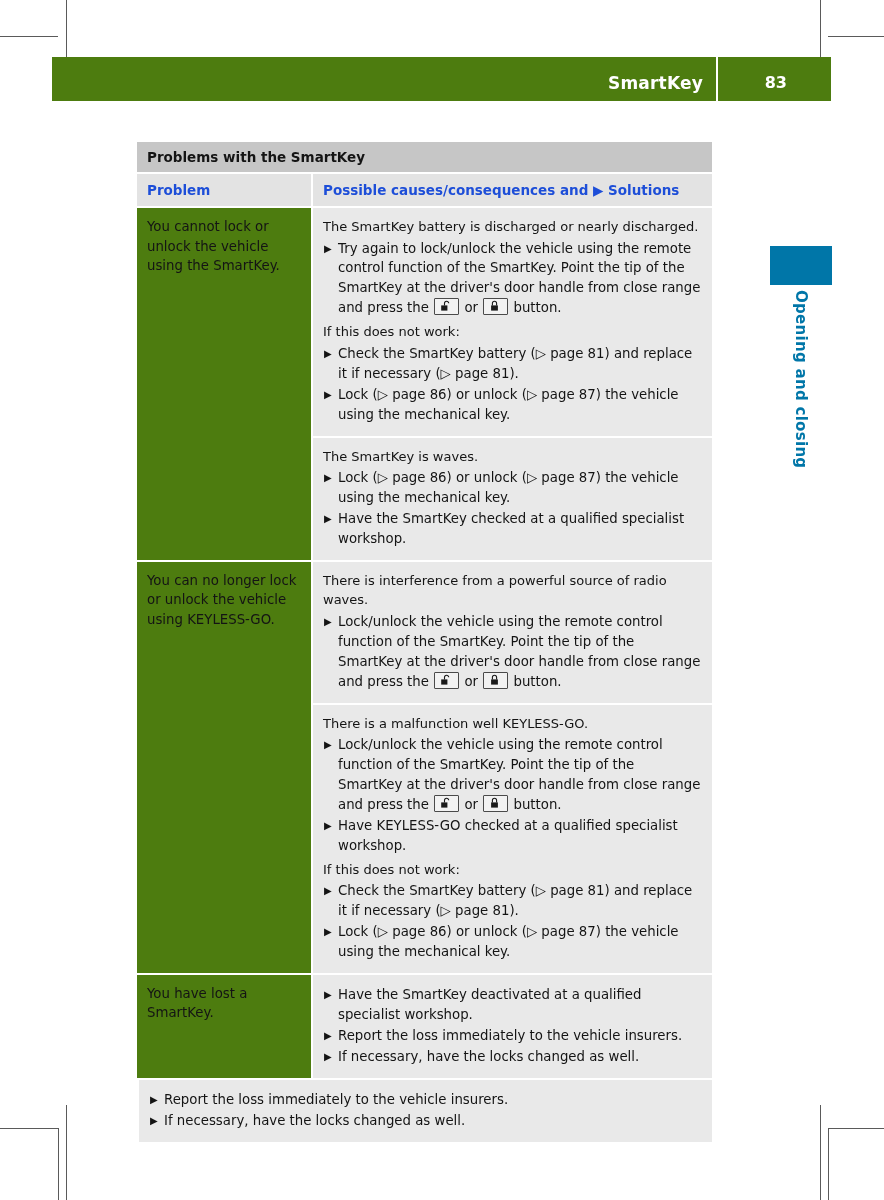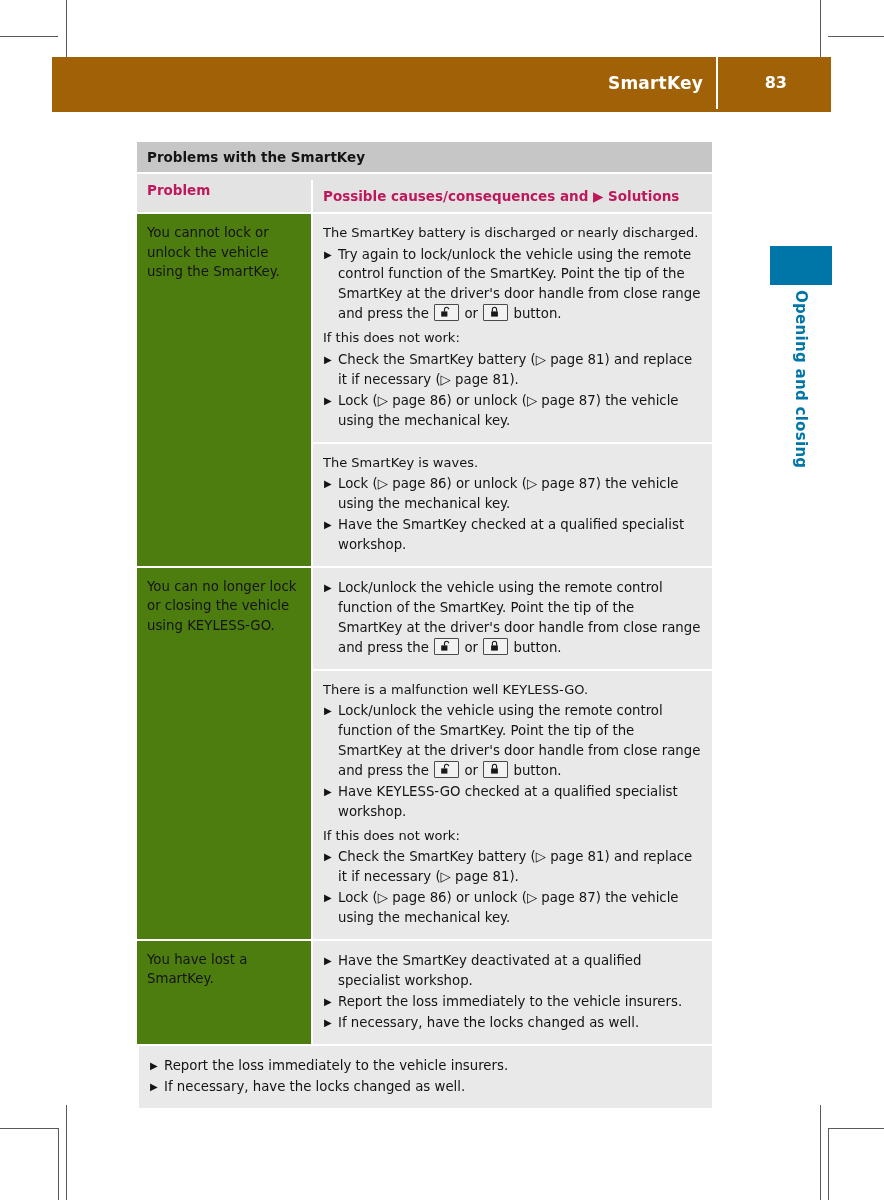--- a/index.html
+++ b/index.html
@@ -23,22 +23,22 @@
   }
   .trim.v { width: 1px; }
   .trim.h { height: 1px; }
 
   
   .header-bar {
     position: absolute;
     left: 52px;
     top: 57px;
     width: 779px;
-    height: 55px;
-    background: #a16207;
+    height: 44px;
+    background: #4d7c0f;
   }
   .header-title {
     position: absolute;
     right: 128px;
     top: 0;
     height: 52px;
     line-height: 52px;
     font-size: 17px;
     font-weight: bold;
     color: #ffffff;
@@ -98,34 +98,33 @@
     font-size: 13.5px;
     font-weight: bold;
     padding: 7px 0 7px 10px;
     color: #141414;
   }
   .table-head {
     background: #e3e3e3;
     display: flex;
     font-size: 13.5px;
     font-weight: bold;
-    color: #be185d;
+    color: #1d4ed8;
     border-top: 2px solid #ffffff;
   }
   .th-problem {
     width: 174px;
     padding: 8px 0 8px 10px;
     box-sizing: border-box;
   }
   .th-solutions {
     flex: 1;
     padding: 8px 0 8px 10px;
     box-sizing: border-box;
     border-left: 2px solid #ffffff;
-    margin-top: 6px;
   }
 
   .row {
     display: flex;
     border-top: 2px solid #ffffff;
   }
   .cell-problem {
     width: 174px;
     background: #4d7c0f;
     box-sizing: border-box;
@@ -237,23 +236,24 @@
             <div class="bullet"><span class="tri">▶</span>Lock <span class="pageref">(▷ page 86)</span> or unlock <span class="pageref">(▷ page 87)</span> the vehicle using the mechanical key.</div>
           </div>
           <div class="sub-block">
             <div class="para">The SmartKey is waves.</div>
             <div class="bullet"><span class="tri">▶</span>Lock <span class="pageref">(▷ page 86)</span> or unlock <span class="pageref">(▷ page 87)</span> the vehicle using the mechanical key.</div>
             <div class="bullet"><span class="tri">▶</span>Have the SmartKey checked at a qualified specialist workshop.</div>
           </div>
         </div>
       </div>
       <div class="row">
-        <div class="cell-problem">You can no longer lock or closing the vehicle using KEYLESS-GO.</div>
-        <div class="cell-solutions">
-          <div class="sub-block">
+        <div class="cell-problem">You can no longer lock or unlock the vehicle using KEYLESS-GO.</div>
+        <div class="cell-solutions">
+          <div class="sub-block">
+            <div class="para">There is interference from a powerful source of radio waves.</div>
             <div class="bullet"><span class="tri">▶</span>Lock/unlock the vehicle using the remote control function of the SmartKey. Point the tip of the SmartKey at the driver's door handle from close range and press the <span class="keybtn"><svg width="13" height="12" viewBox="0 0 13 12">
                   <path d="M4.5 5.5 V3.3 a2.1 2.1 0 0 1 4.2 0" fill="none" stroke="#1a1a1a" stroke-width="1.1"></path>
                   <rect x="1.2" y="5.4" width="6.2" height="5.2" fill="#1a1a1a"></rect>
                 </svg></span> or <span class="keybtn"><svg width="13" height="12" viewBox="0 0 13 12">
                   <path d="M3.4 5.5 V3.3 a2.1 2.1 0 0 1 4.2 0 V5.5" fill="none" stroke="#1a1a1a" stroke-width="1.1"></path>
                   <rect x="2.1" y="5.4" width="6.8" height="5.2" fill="#1a1a1a"></rect>
                 </svg></span> button.</div>
           </div>
           <div class="sub-block">
             <div class="para">There is a malfunction well KEYLESS-GO.</div>

